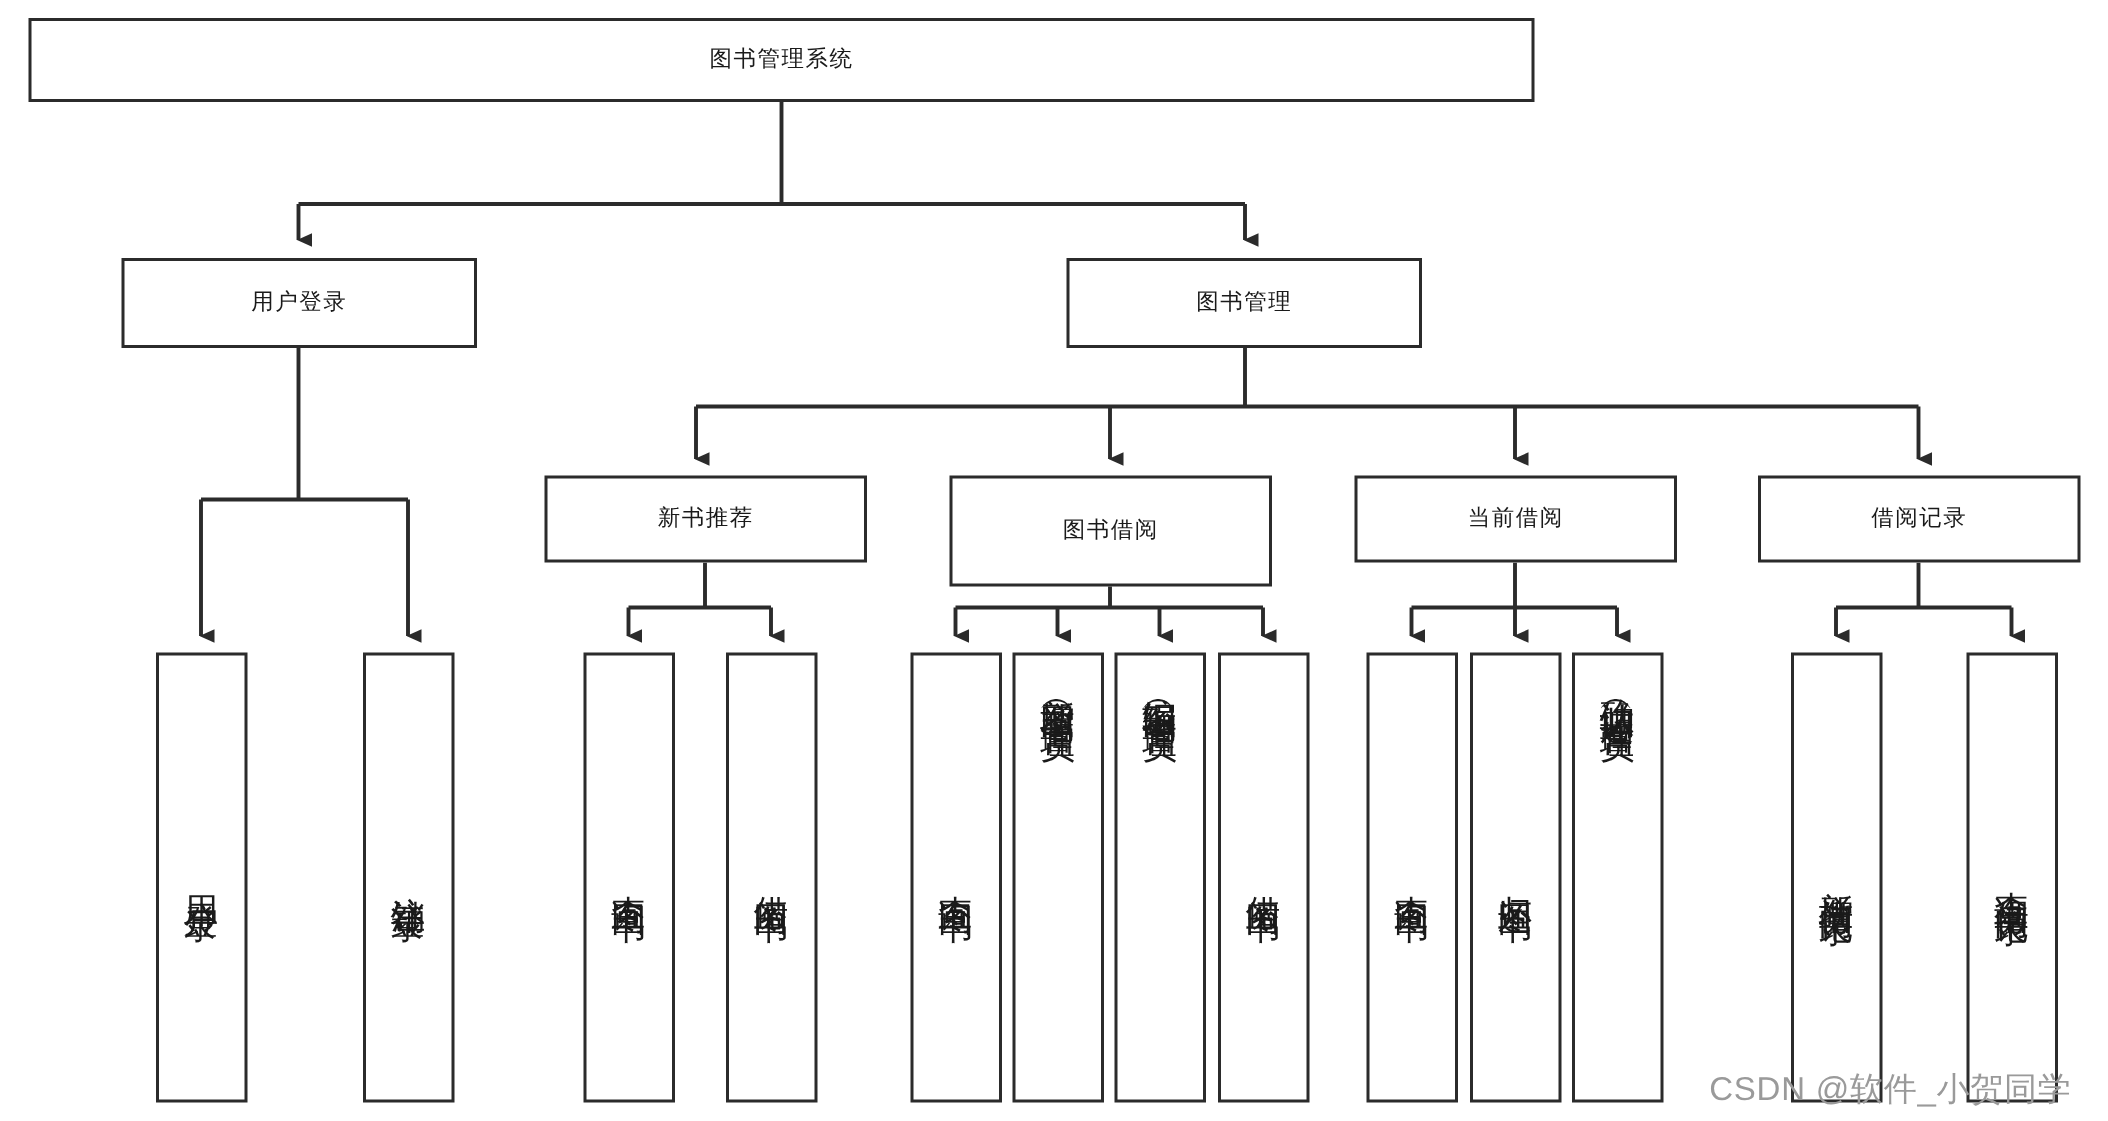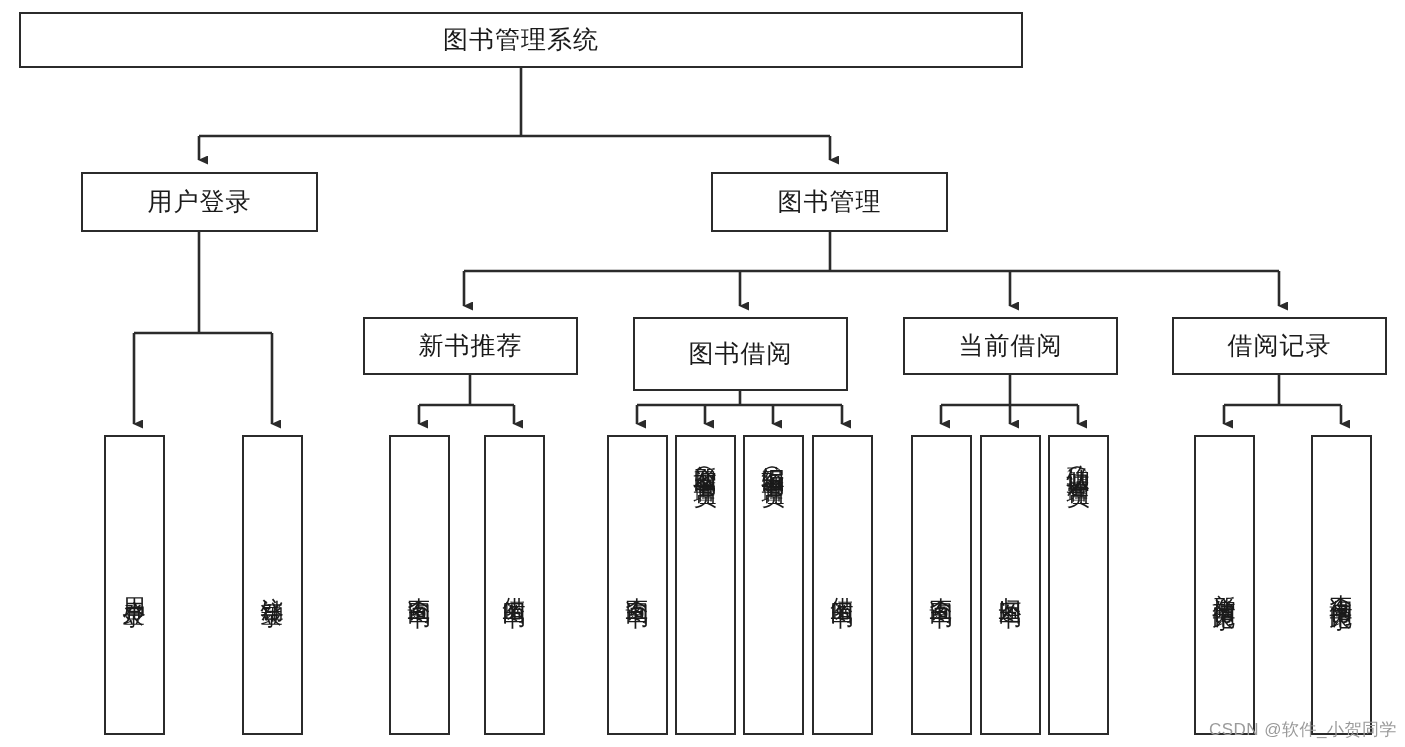--- a/index.html
+++ b/index.html
@@ -28,21 +28,21 @@
     position: absolute;
     box-sizing: border-box;
     border: 2px solid #2b2b2b;
     background: #ffffff;
     display: flex;
     align-items: center;
     justify-content: center;
     color: #1a1a1a;
   }
   .node.horiz .node-label {
-    font-size: 25px;
+    font-size: 15px;
     line-height: 1.1;
     letter-spacing: 1px;
     white-space: nowrap;
   }
   .node.vert {
     align-items: flex-start;
     justify-content: center;
     padding-top: 10px;
   }
   .node.vert .node-label {
@@ -52,23 +52,23 @@
     letter-spacing: 3px;
     line-height: 1.05;
     white-space: nowrap;
   }
   .node.vert.center-text {
     align-items: center;
     padding-top: 0;
   }
   #watermark {
     position: absolute;
-    right: 8px;
+    right: 24px;
     bottom: 6px;
-    font-size: 17px;
+    font-size: 22px;
     color: #9a9a9a;
     white-space: nowrap;
     letter-spacing: 0.5px;
   }
 </style>
 </head>
 <body>
 
 <div id="canvas">
 

